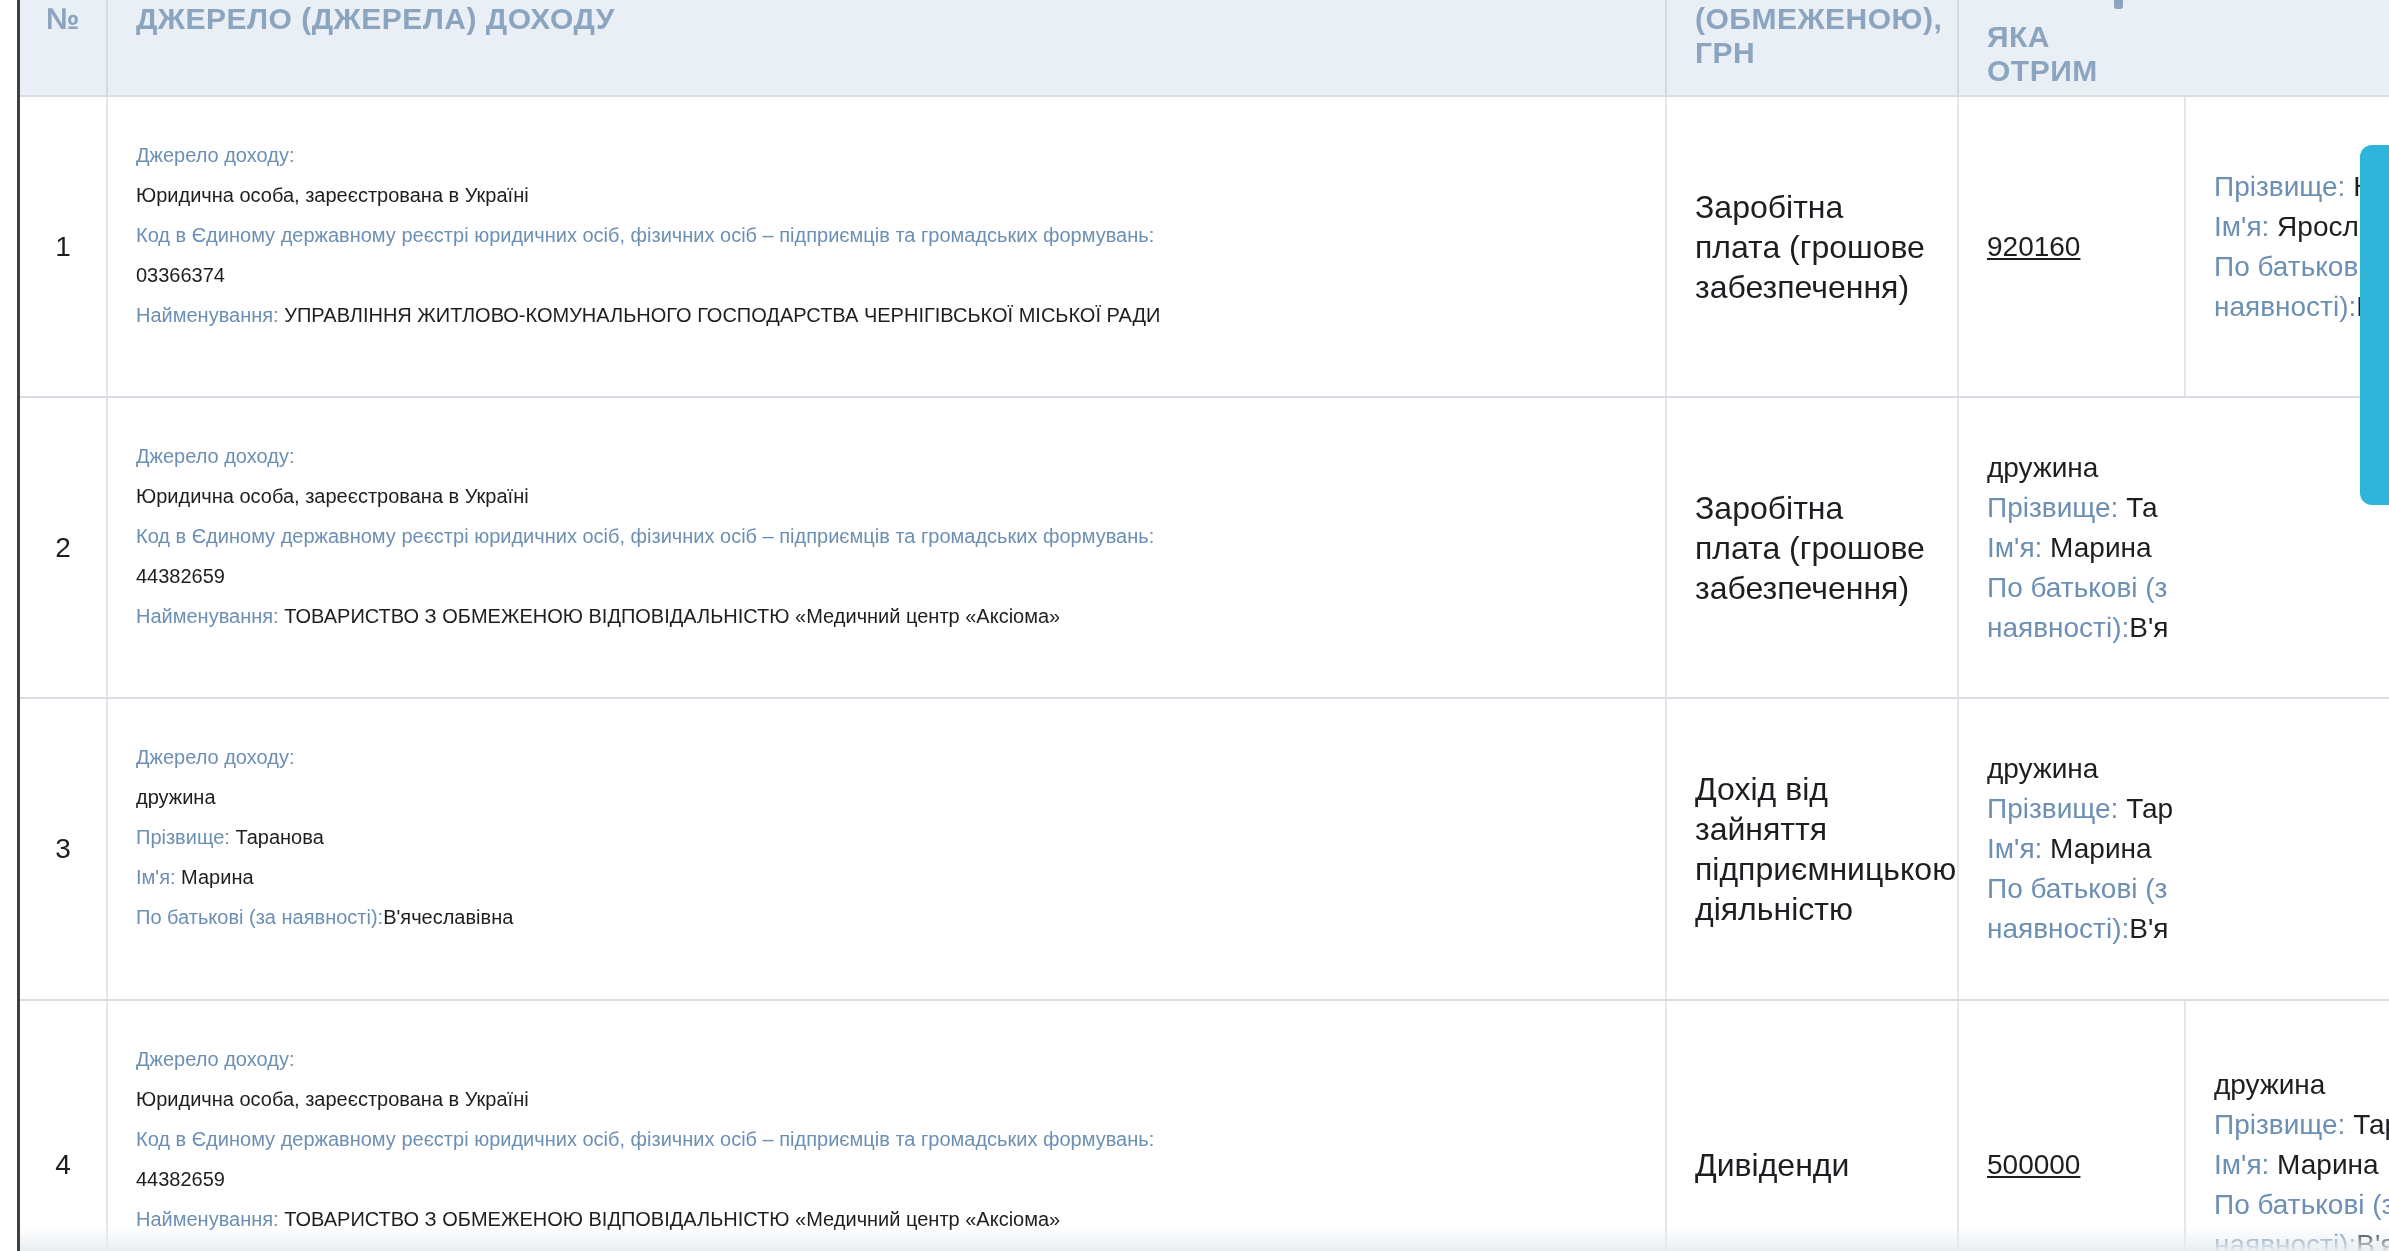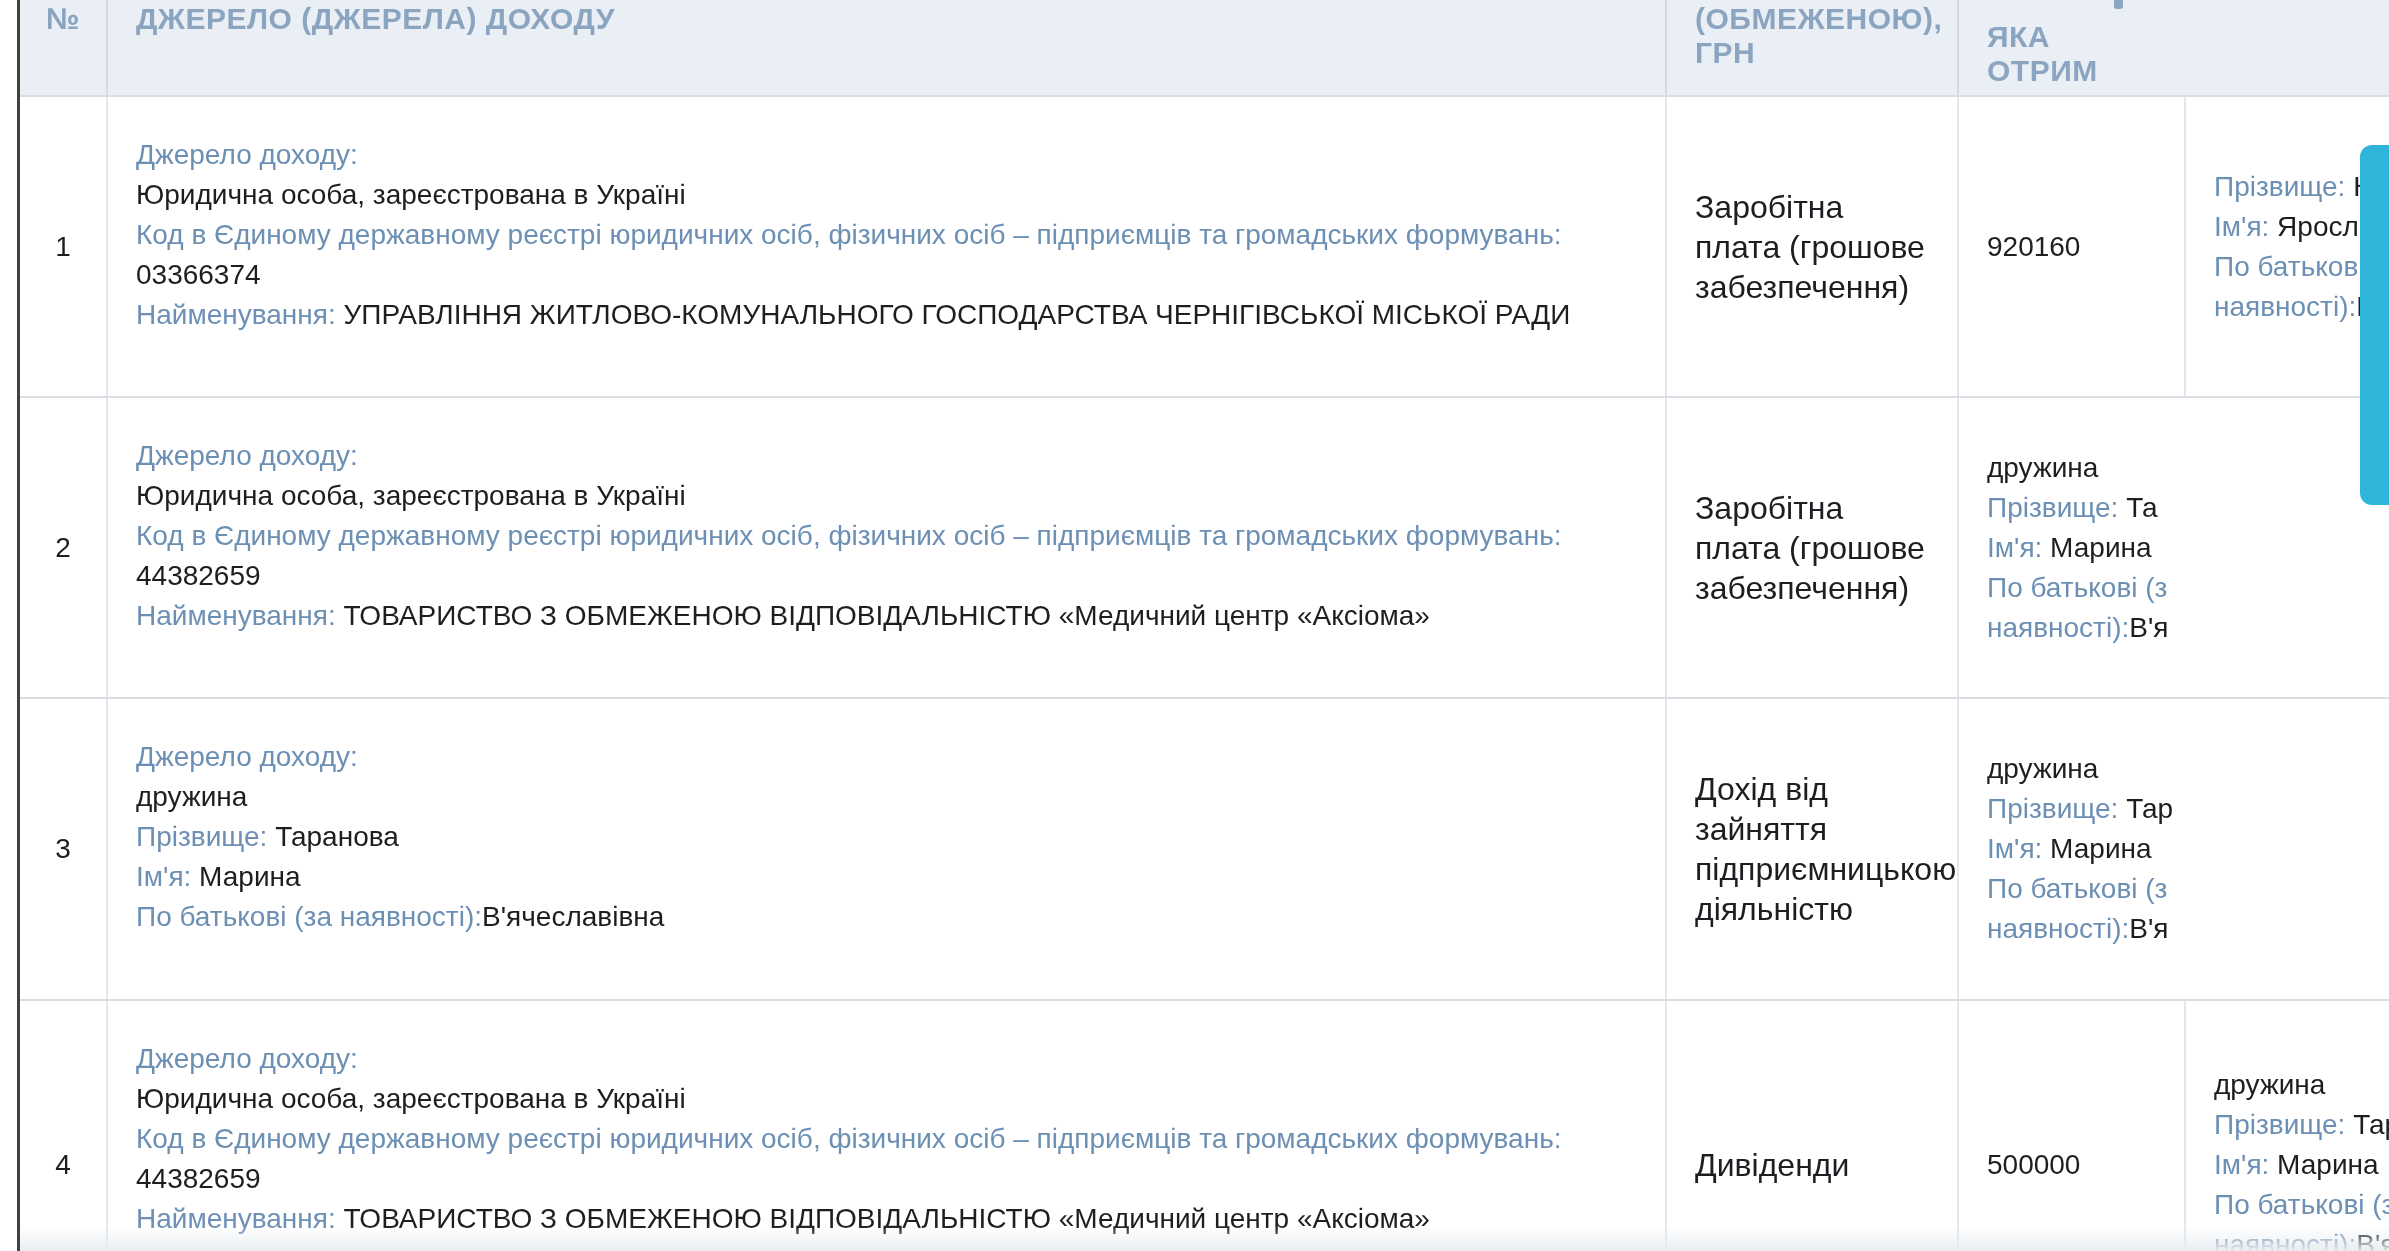--- a/index.html
+++ b/index.html
@@ -20,23 +20,23 @@
   .hcell.src,.hcell.typ,.hcell.amt,.hcell.rcp{padding-left:28px;padding-right:20px;}
   .hcell.rcp{padding-top:20px;}
   .frag{position:absolute;left:155px;top:0;width:9px;height:9px;background:#8ba5c1;border-radius:0 0 3px 3px;}
   .row{border-top:2px solid #d9dee4;box-sizing:border-box;}
   .row0,.row1{height:301px;}
   .row2{height:302px;}
   .row3{height:330px;}
   .cell{border-right:2px solid #e3e7eb;box-sizing:border-box;min-width:0;}
   .cell:last-child{border-right:none;}
   .num-cell{display:flex;align-items:center;justify-content:center;font-size:28px;}
-  .source-cell{padding:38px 30px 0 28px;font-size:28px;line-height:40px;}
+  .source-cell{padding:38px 30px 0 28px;font-size:20px;line-height:40px;}
   .type-cell{display:flex;align-items:center;padding:0 28px;font-size:32px;line-height:40px;}
-  .amount-cell{display:flex;align-items:center;padding-left:28px;font-size:28px;}
+  .amount-cell{display:flex;align-items:center;padding-left:28px;font-size:28px;text-decoration:underline;}
   .recipient-cell{display:flex;flex-direction:column;justify-content:center;padding-left:28px;font-size:28px;line-height:40px;}
   .recipient-cell .line{white-space:nowrap;}
   .label{color:#6c8fb4;}
   .value{color:#1c1e21;margin-top:44px;}
   .scrollbar-thumb{
     position:absolute;left:2360px;top:145px;width:42px;height:360px;
     background:#2fb5d9;border-radius:12px;
   }
   .bottom-fade{
     position:absolute;left:20px;top:1226px;width:2369px;height:25px;

